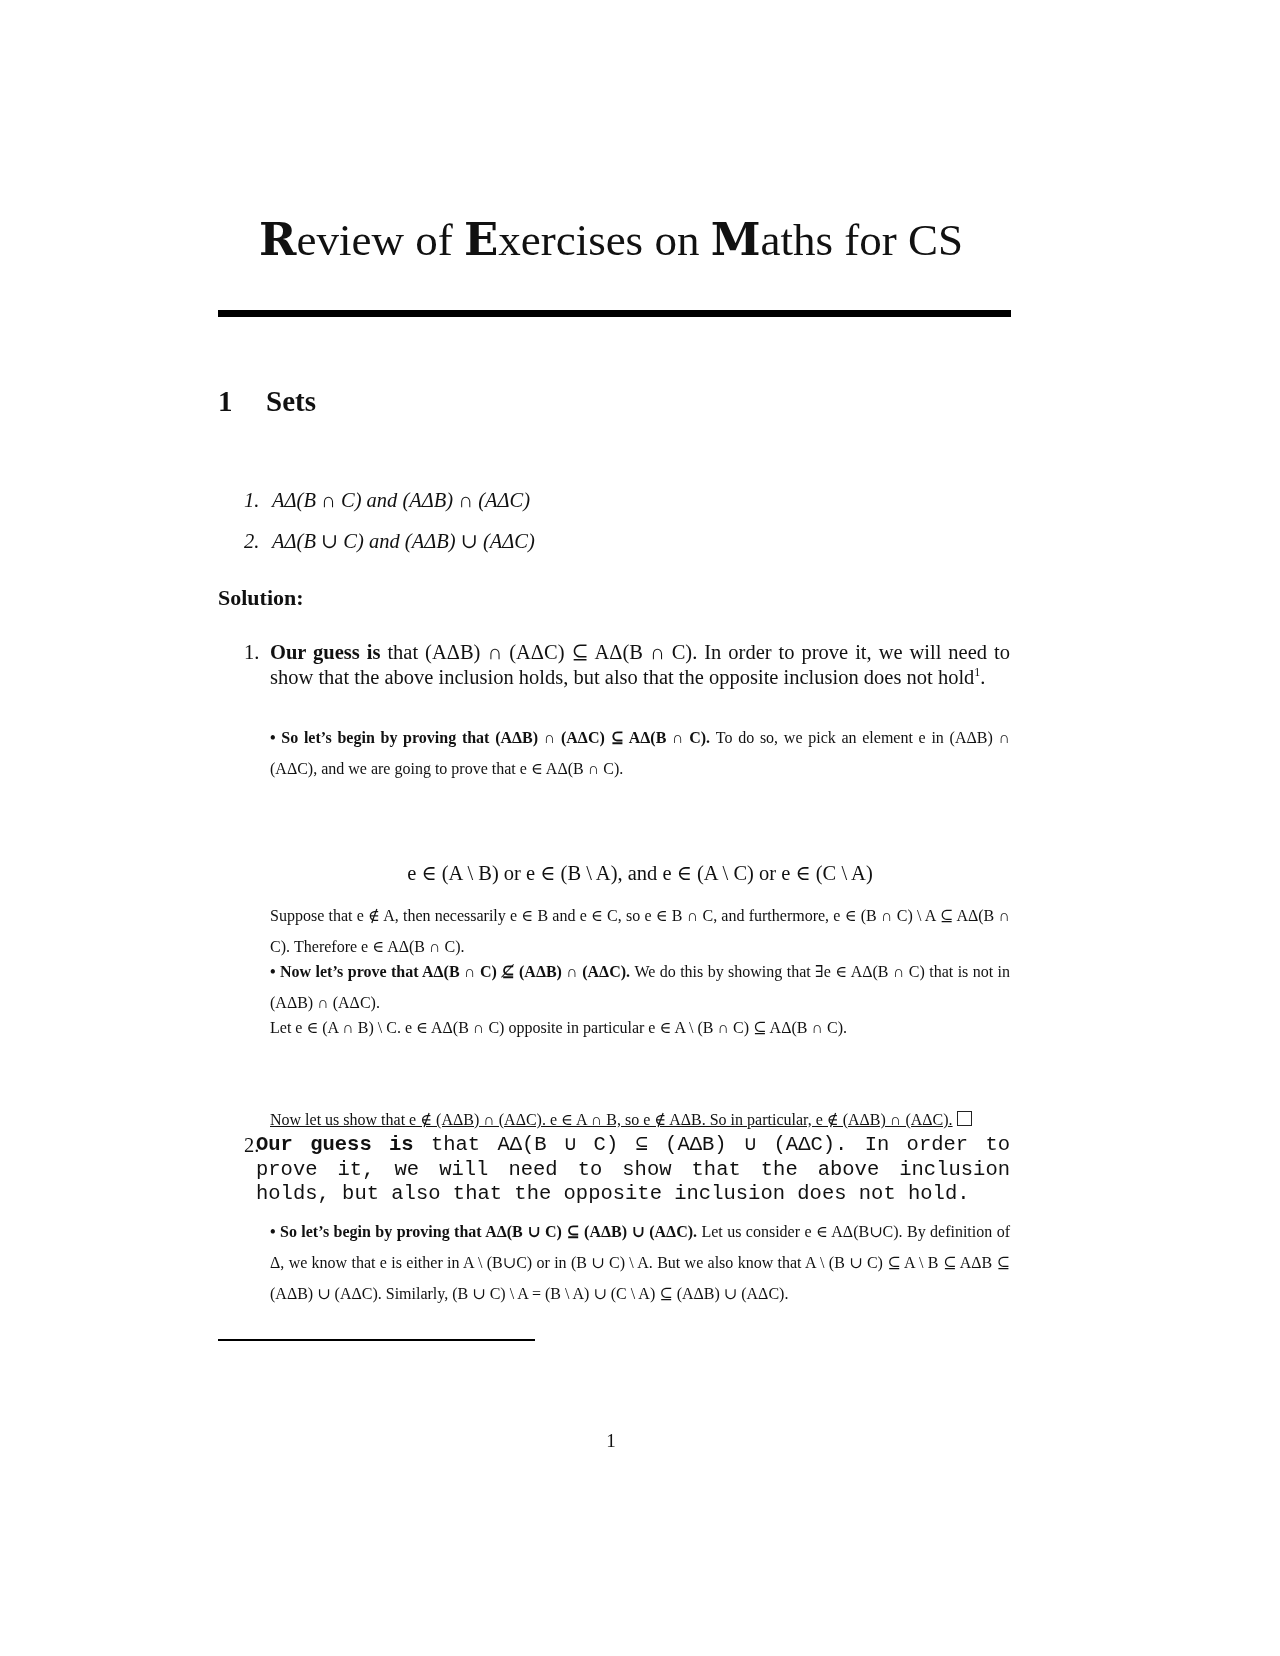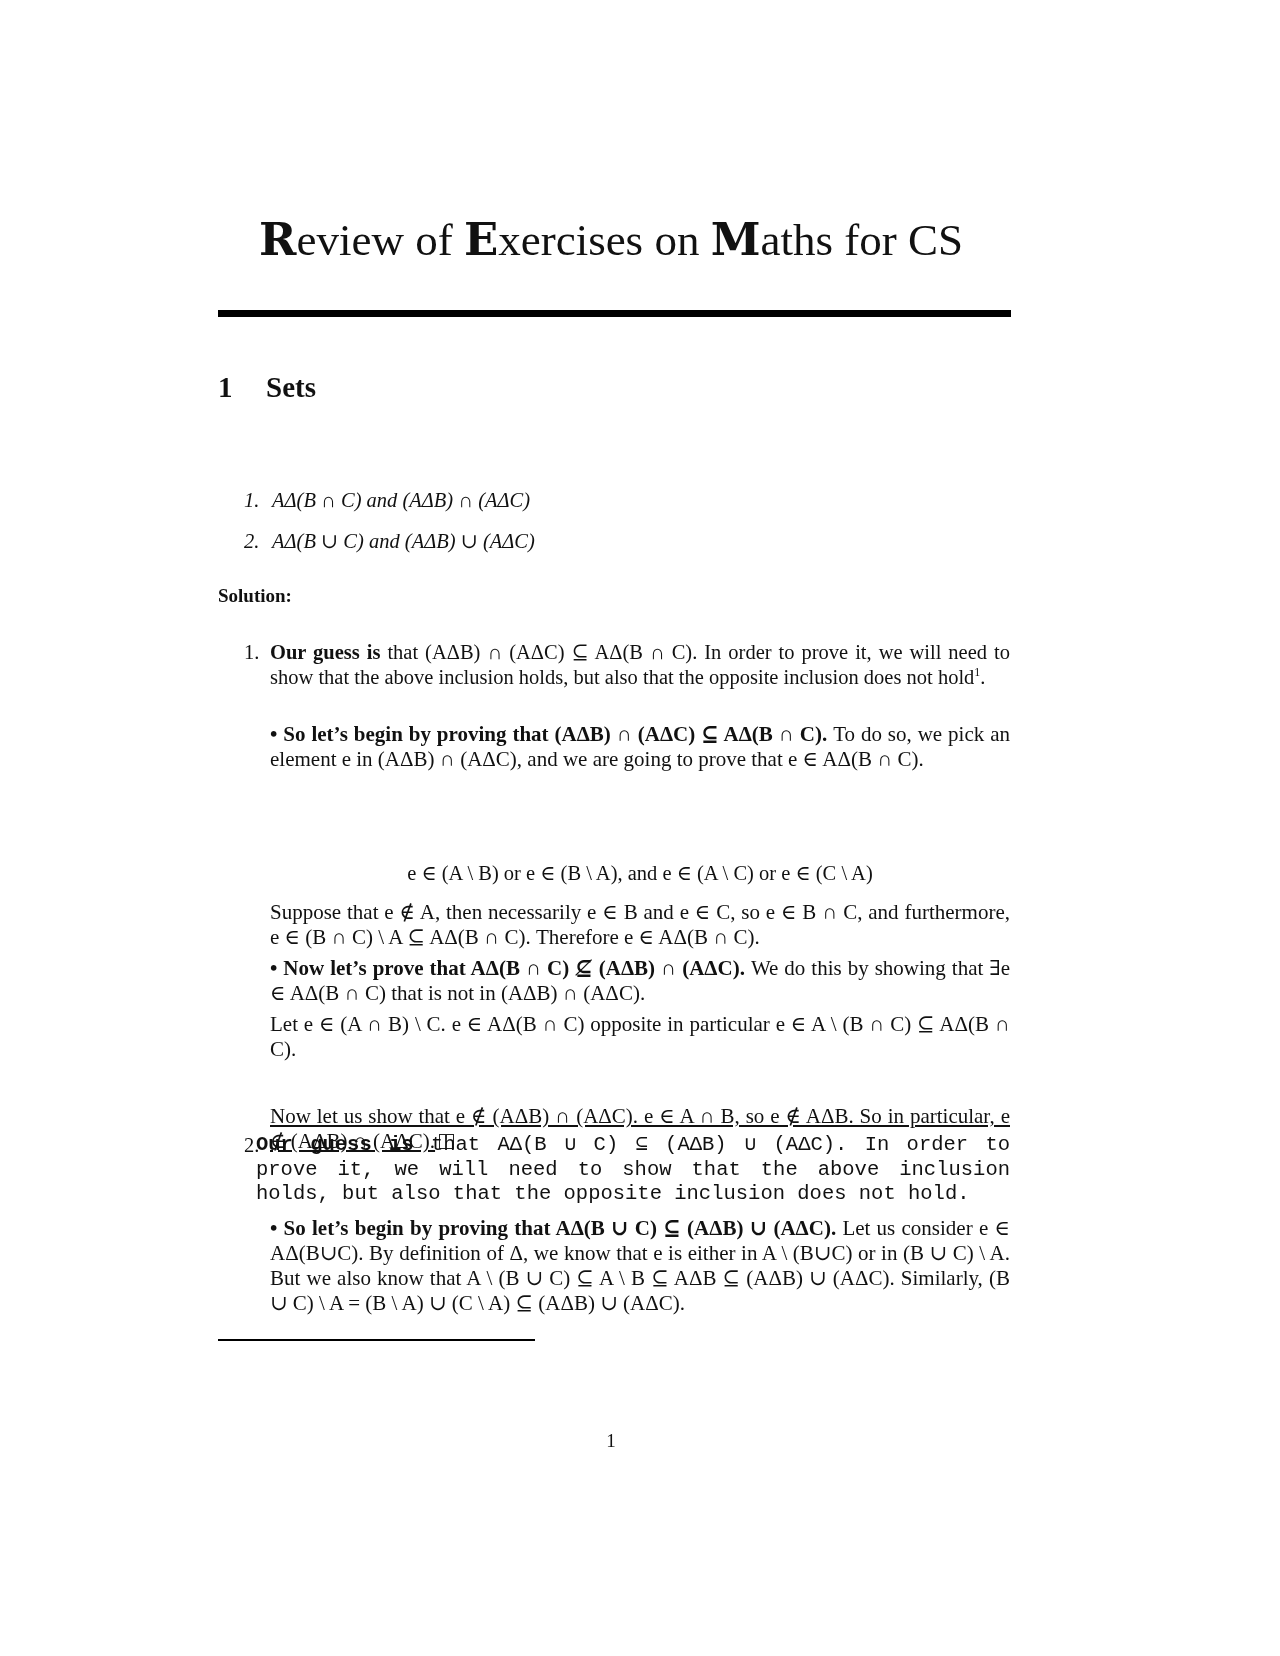--- a/index.html
+++ b/index.html
@@ -15,36 +15,36 @@
   }
   .title2 {
     position: absolute; left: 0; width: 1222px; top: 214px;
     text-align: center; font-size: 45px; line-height: 52px;
   }
   .frak { font-family: "DejaVu Serif", serif; font-weight: bold; font-style: normal; }
   .rule {
     position: absolute; left: 218px; top: 310px; width: 793px; height: 7px; background: #000;
   }
   .section {
-    position: absolute; left: 218px; top: 370px; font-size: 29px; font-weight: bold; line-height: 34px;
+    position: absolute; left: 218px; top: 384px; font-size: 29px; font-weight: bold; line-height: 34px;
   }
   .section .num { display: inline-block; width: 48px; }
   .block { position: absolute; left: 218px; width: 790px; font-size: 20.5px; line-height: 24.5px; }
   .ex-label { font-weight: bold; }
   .ex-text { font-style: italic; }
   .enum-item { position: absolute; left: 244px; font-size: 20.5px; line-height: 24px; font-style: italic; }
   .enum-item .n { display: inline-block; width: 28px; }
-  .sol-label { position: absolute; left: 218px; top: 585px; font-size: 19px; font-weight: bold; text-align: center; }
+  .sol-label { position: absolute; left: 218px; top: 585px; font-size: 22px; font-weight: bold; text-align: center; }
   .item {
     position: absolute; left: 244px; width: 766px; font-size: 20.5px; line-height: 24.5px;
     text-align: justify;
   }
   .item .n { position: absolute; left: 0; top: 0; }
   .para {
-    position: absolute; left: 270px; width: 740px; font-size: 21px; line-height: 25px;
+    position: absolute; left: 270px; width: 740px; font-size: 16px; line-height: 31px;
     text-align: justify;
   }
   .center-eq {
     position: absolute; left: 270px; width: 740px; text-align: center; font-size: 20.5px; line-height: 24px;
   }
   .b { font-weight: bold; }
   .fn-rule { position: absolute; left: 218px; top: 1339px; width: 317px; height: 1.5px; background: #000; }
   .footnote {
     position: absolute; left: 218px; top: 1343px; width: 792px; font-size: 16.5px; line-height: 21px;
     text-align: justify;

